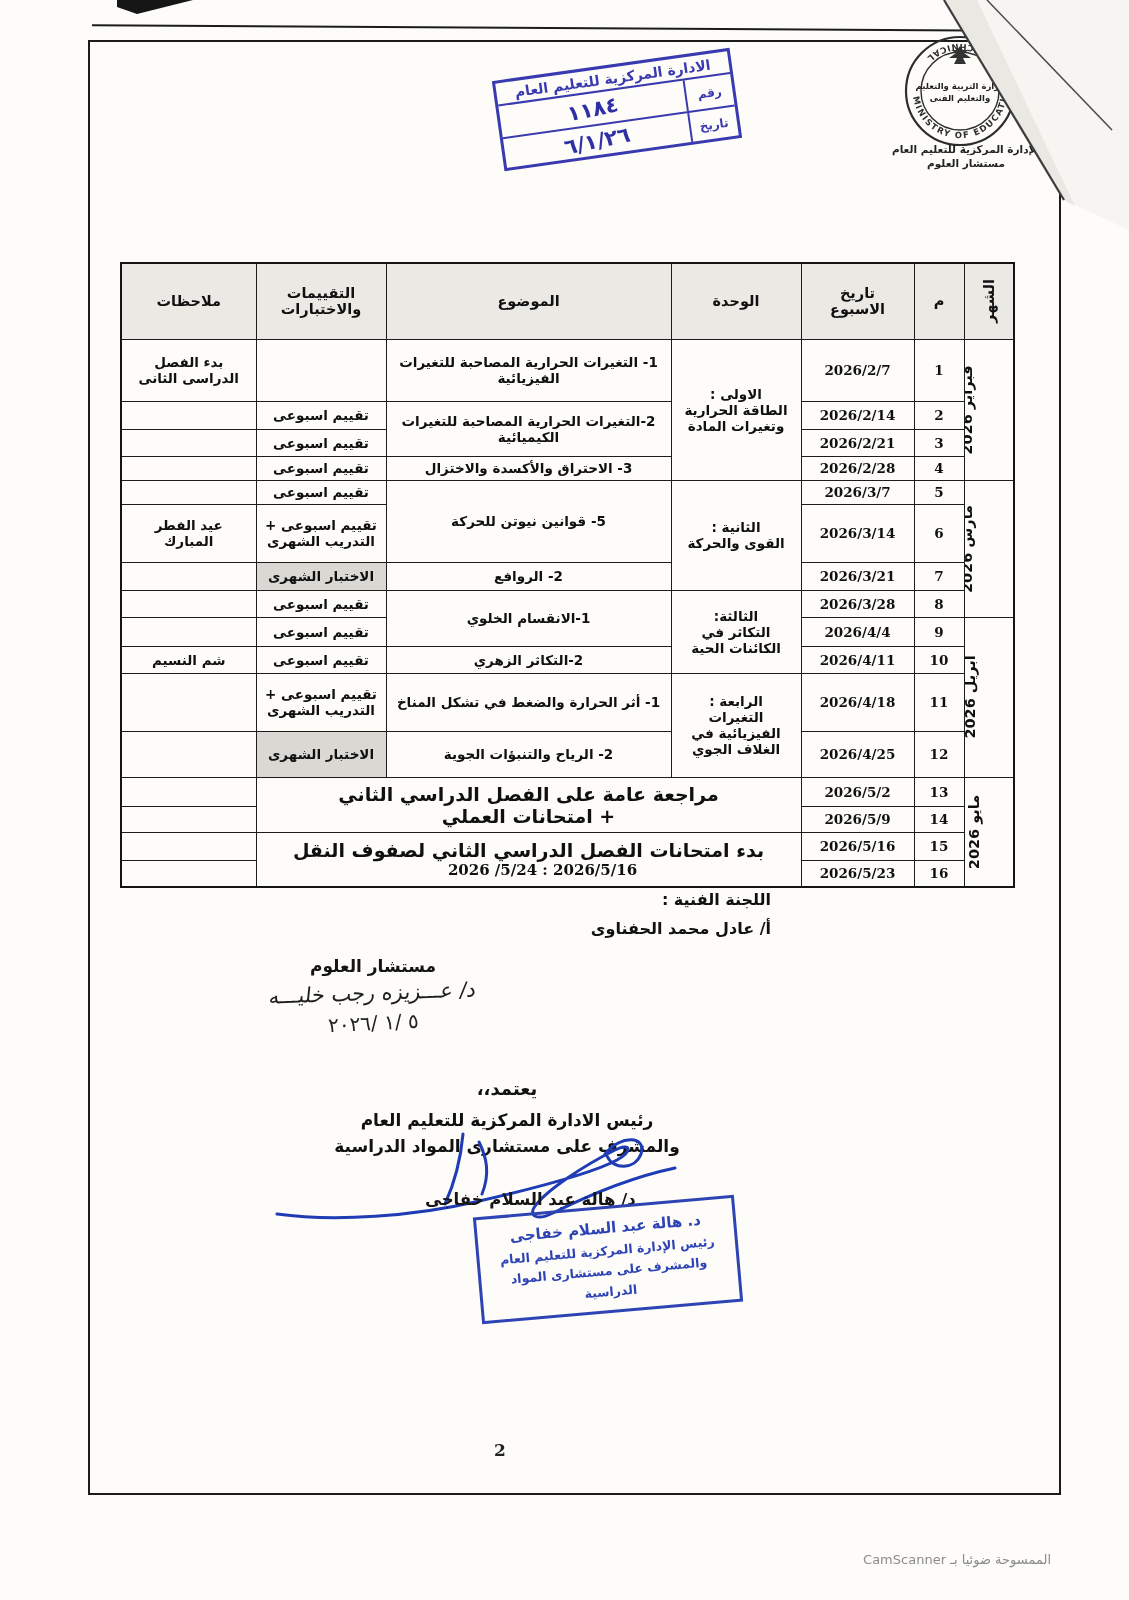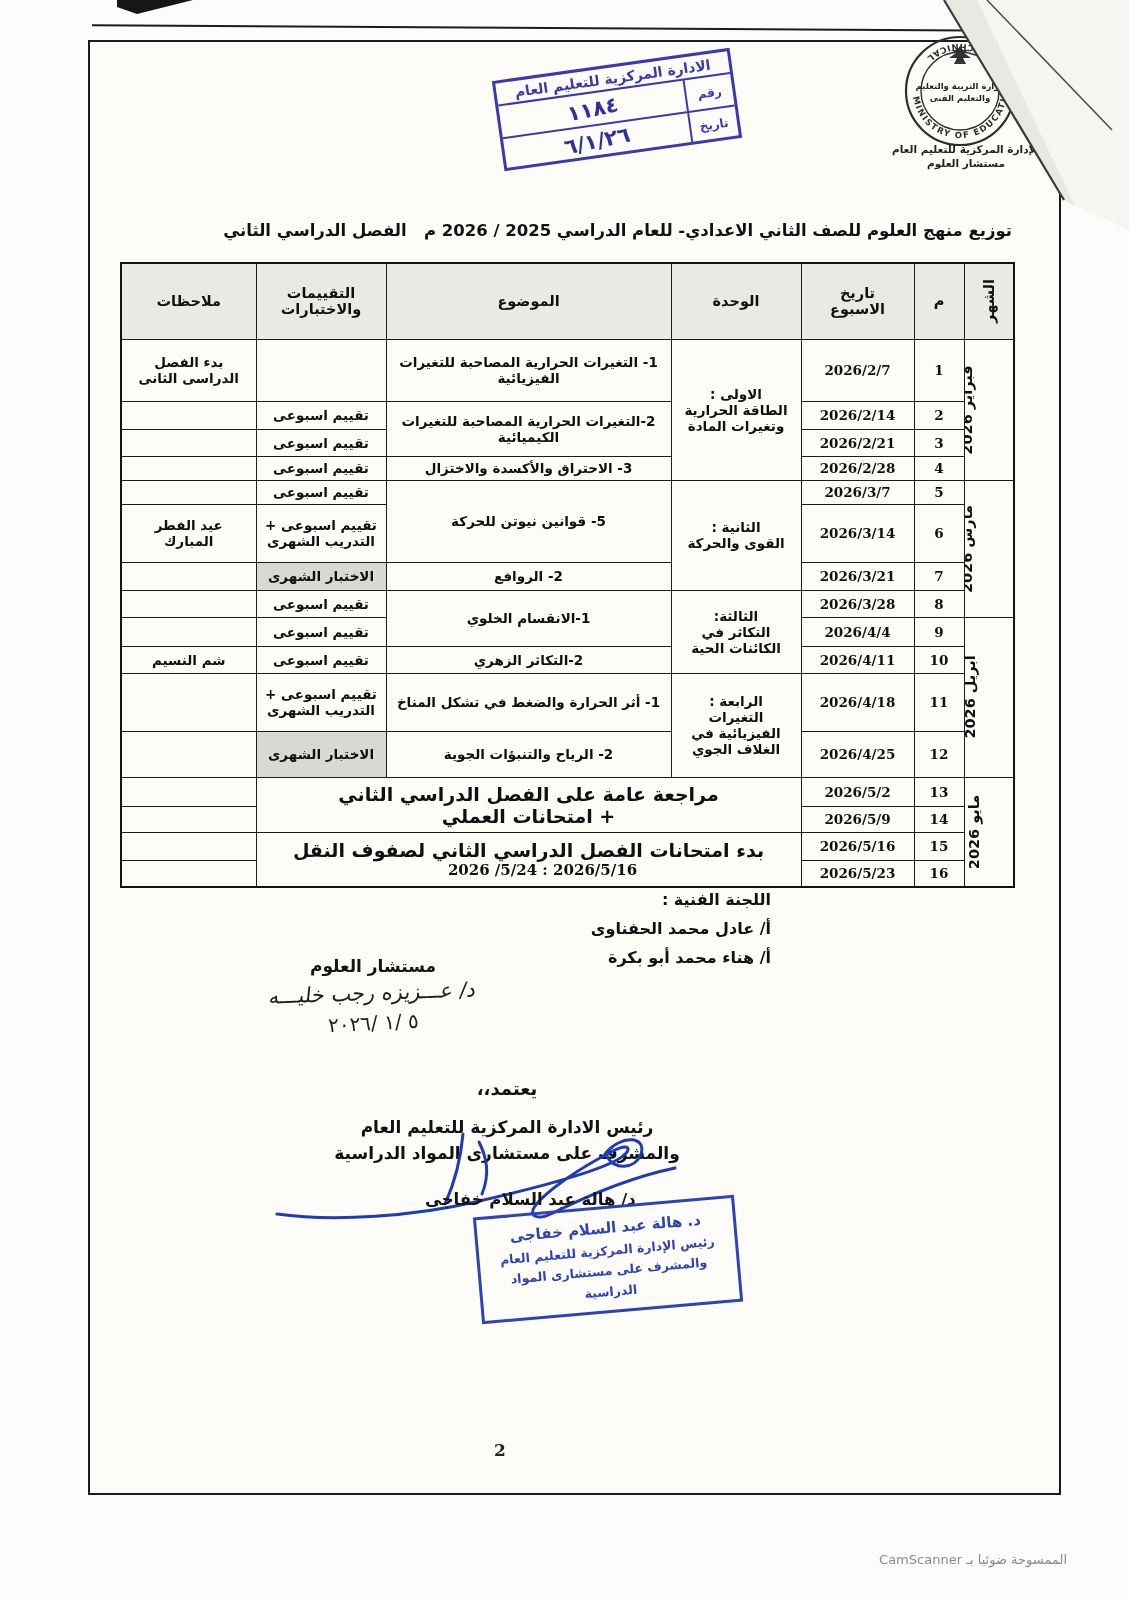--- a/index.html
+++ b/index.html
@@ -68,34 +68,34 @@
   .adv-title { font-size:17px; font-weight:bold; }
   .hand-script { display:inline-block; transform:rotate(-2deg) skewX(-8deg);
     font-size:21px; color:#1d1d1d; margin-top:5px; }
   .adv-name { font-size:17px; font-weight:bold; margin-top:3px; }
   .hand-date { display:inline-block; transform:rotate(-3deg); font-size:20px;
     letter-spacing:4px; color:#222; margin-top:6px; }
 
   
   .approval { position:absolute; left:292px; top:1078px; width:430px; direction:rtl;
     text-align:center; font-weight:bold; color:#111; }
-  .app-word { font-size:18px; margin-bottom:16px; }
+  .app-word { font-size:18px; margin-bottom:9px; }
   .app-line { font-size:17px; line-height:1.5; }
   .big-signature { position:absolute; left:265px; top:1122px; }
   .approval-name { position:absolute; left:425px; top:1190px; width:330px; direction:rtl;
     text-align:left; font-weight:bold; font-size:16.5px; color:#151515; }
   .approval-stamp { position:absolute; left:477px; top:1206px; width:262px;
     transform:rotate(-5deg); border:3px solid #2e44b4; color:#2e44b4; direction:rtl;
     text-align:center; padding:7px 4px; line-height:1.65; background:transparent; }
   .st-l1 { font-size:15px; font-weight:bold; }
   .st-l2 { font-size:12.5px; font-weight:bold; }
 
   .page-number { position:absolute; left:480px; top:1440px; width:40px; text-align:center;
     font-family:"DejaVu Serif", serif; font-weight:bold; font-size:17px; color:#222; }
-  .scanner-footer { position:absolute; right:62px; top:1552px; direction:rtl;
+  .scanner-footer { position:absolute; right:78px; top:1552px; direction:rtl;
     color:#8b8b8b; font-size:13px; }
 </style>
 </head>
 <body>
 
 <div class="canvas">
 
   <div class="page-border"></div>
   <div class="outer-top-line"></div>
 
@@ -137,21 +137,20 @@
     <div>مستشار العلوم</div>
   </div>
 
   <svg class="fold" width="260" height="230">
     <polygon points="75,0 260,0 260,230 195,200" fill="#f6f5f1"></polygon>
     <polygon points="75,0 108,0 206,206 195,200" fill="#e9e8e3"></polygon>
     <path d="M75 0 L195 200" stroke="#3c3c3c" stroke-width="2.2" fill="none"></path>
     <path d="M118 0 L243 130" stroke="#4a4a4a" stroke-width="1.5" fill="none"></path>
   </svg>
 
-  <div class="doc-title">توزيع منهج العلوم للصف الثاني الاعدادي- للعام الدراسي 2025 / 2026 م&nbsp;&nbsp;&nbsp;الفصل الدراسي الثاني</div>
 
   <table class="main-table">
     <colgroup>
       <col style="width:50px">
         <col style="width:50px">
         <col style="width:113px">
       <col style="width:130px">
         <col style="width:285px">
         <col style="width:130px">
         <col style="width:135px">
@@ -298,21 +297,20 @@
       <td class="ser">16</td>
       <td class="ser">2026/5/23</td>
       <td></td>
     </tr>
   </tbody>
     </table>
 
   <div class="committee">
     <div>اللجنة الفنية :</div>
     <div>أ/ عادل محمد الحفناوى</div>
-    <div>أ/ هناء محمد أبو بكرة</div>
   </div>
 
   <div class="advisor">
     <div class="adv-title">مستشار العلوم</div>
     <div><span class="hand-script">د/ عـــزيزه رجب خليـــه</span></div>
     <div><span class="hand-date">٥ /١ /٢٠٢٦</span></div>
   </div>
 
   <div class="approval">
     <div class="app-word">يعتمد،،</div>

